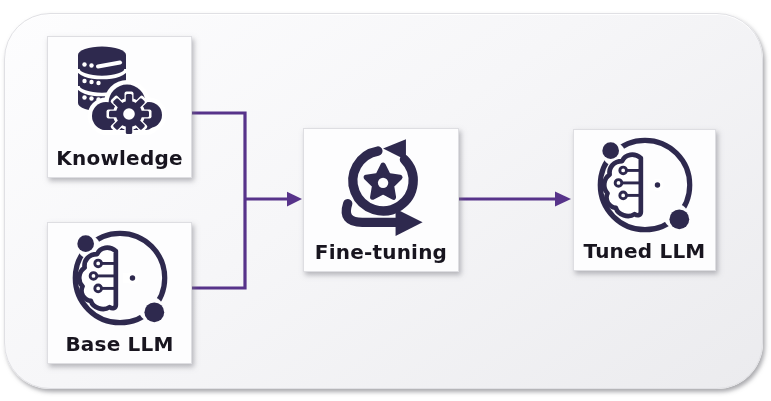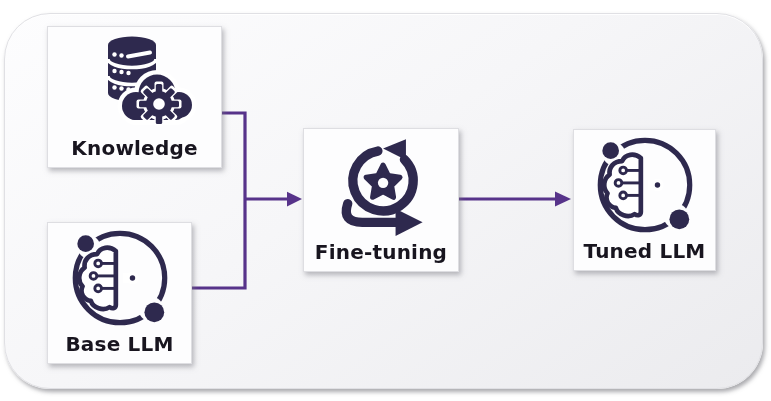--- a/index.html
+++ b/index.html
@@ -8,21 +8,21 @@
   .panel{position:absolute;left:4px;top:13px;width:757px;height:374px;border-radius:46px;
          background:linear-gradient(145deg,#fdfdfe 0%,#f6f6f8 45%,#ebebee 100%);
          border:1px solid #e0e0e4;
          box-shadow:2px 3px 4px rgba(100,100,108,0.55), inset 0 1px 0 rgba(255,255,255,0.9);}
   .node{position:absolute;background:#fdfdfe;border:1px solid #dedee2;
         box-shadow:2px 3px 5px rgba(120,120,128,0.5);
         display:flex;flex-direction:column;align-items:center;justify-content:flex-start;}
   .node .icon{flex:0 0 auto;}
   .node .label{position:absolute;bottom:7px;left:0;right:0;text-align:center;
                font-weight:700;font-size:20px;letter-spacing:0.2px;color:var(--label,#18151f);}
-  #node-knowledge{left:47px;top:26px;width:143px;height:140px;padding-left:30px;}
+  #node-knowledge{left:47px;top:36px;width:143px;height:140px;}
   #node-base-llm{left:47px;top:222px;width:143px;height:140px;}
   #node-fine-tuning{left:303px;top:128px;width:154px;height:142px;}
   #node-tuned-llm{left:573px;top:129px;width:141px;height:140px;text-decoration:underline;}
   #node-knowledge .icon{margin-top:6px;}
   #node-base-llm .icon{margin-top:3px;}
   #node-fine-tuning .icon{margin-top:6px;}
   #node-tuned-llm .icon{margin-top:3px;}
   .connectors{position:absolute;left:0;top:0;width:771px;height:401px;pointer-events:none;}
   .edge{stroke:var(--accent,#57338a);stroke-width:3.2;fill:none;}
   .edge-head{fill:var(--accent,#57338a);}

